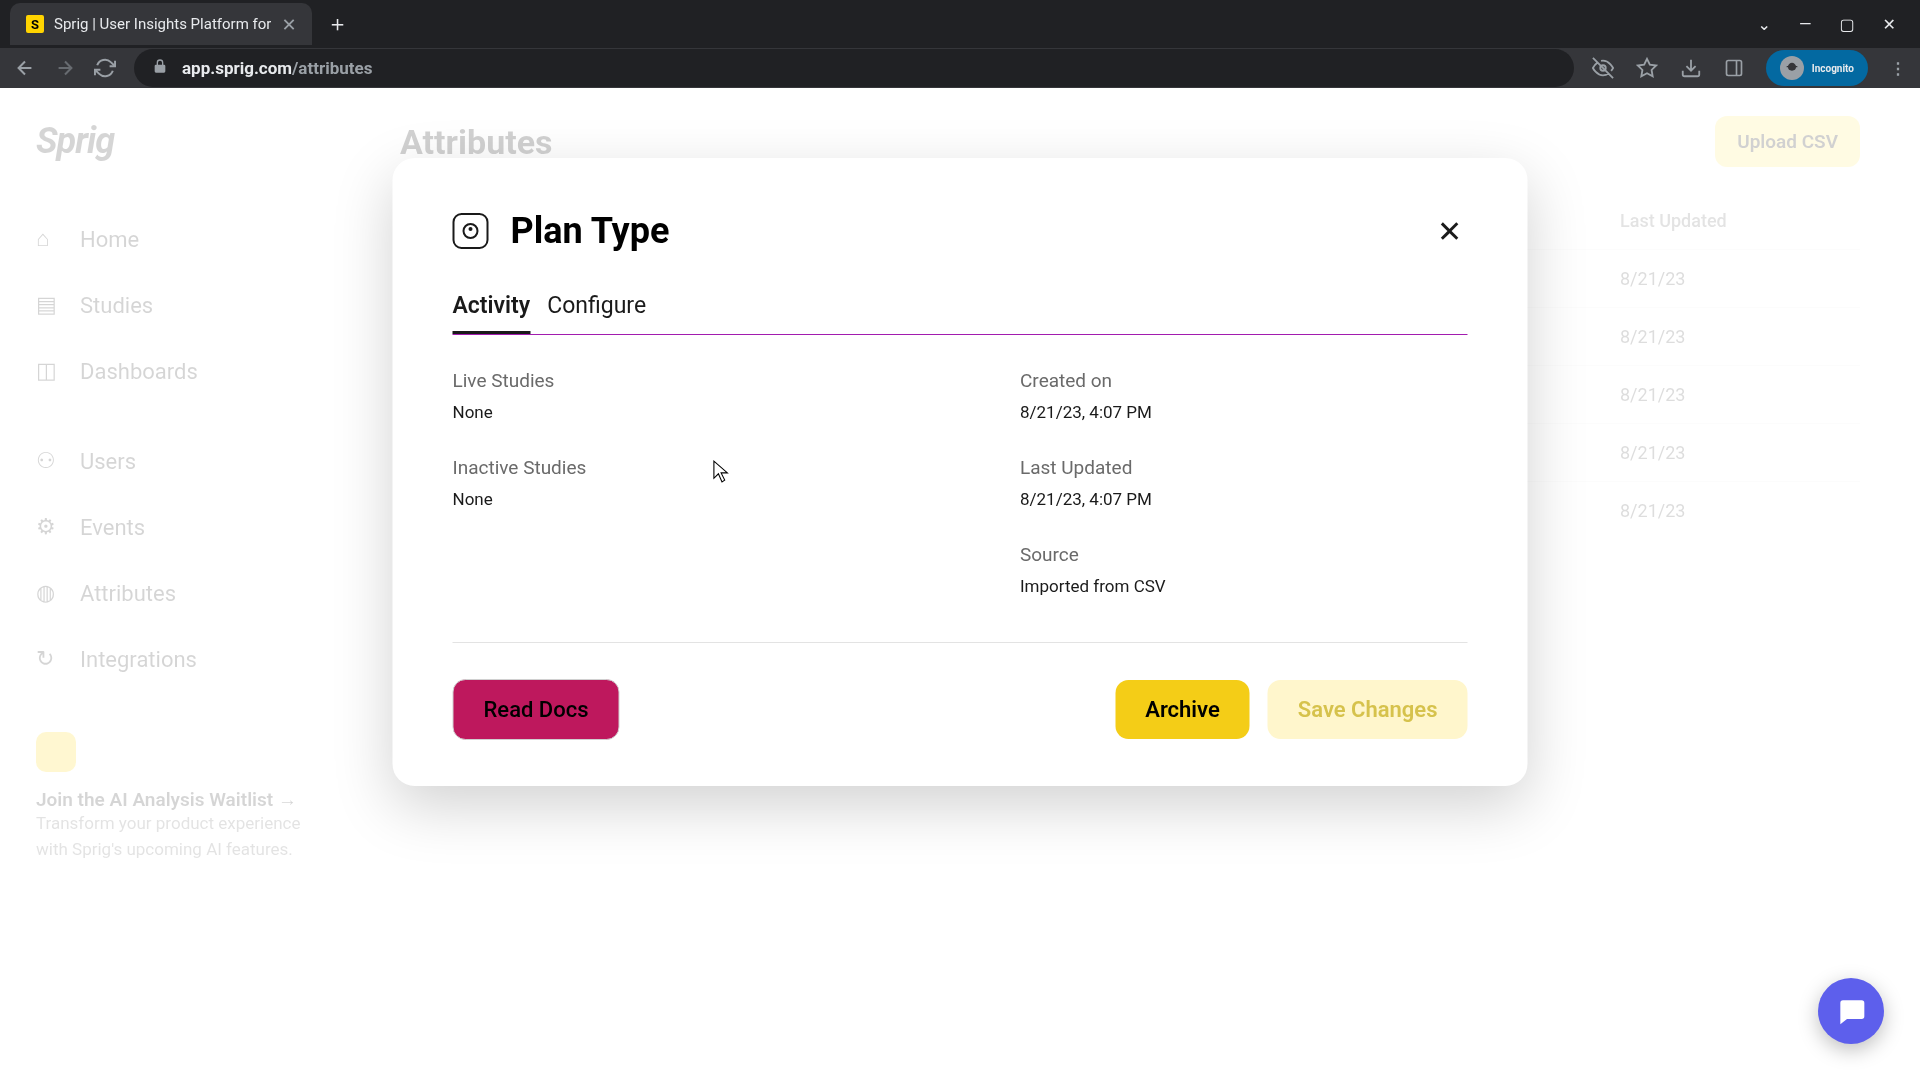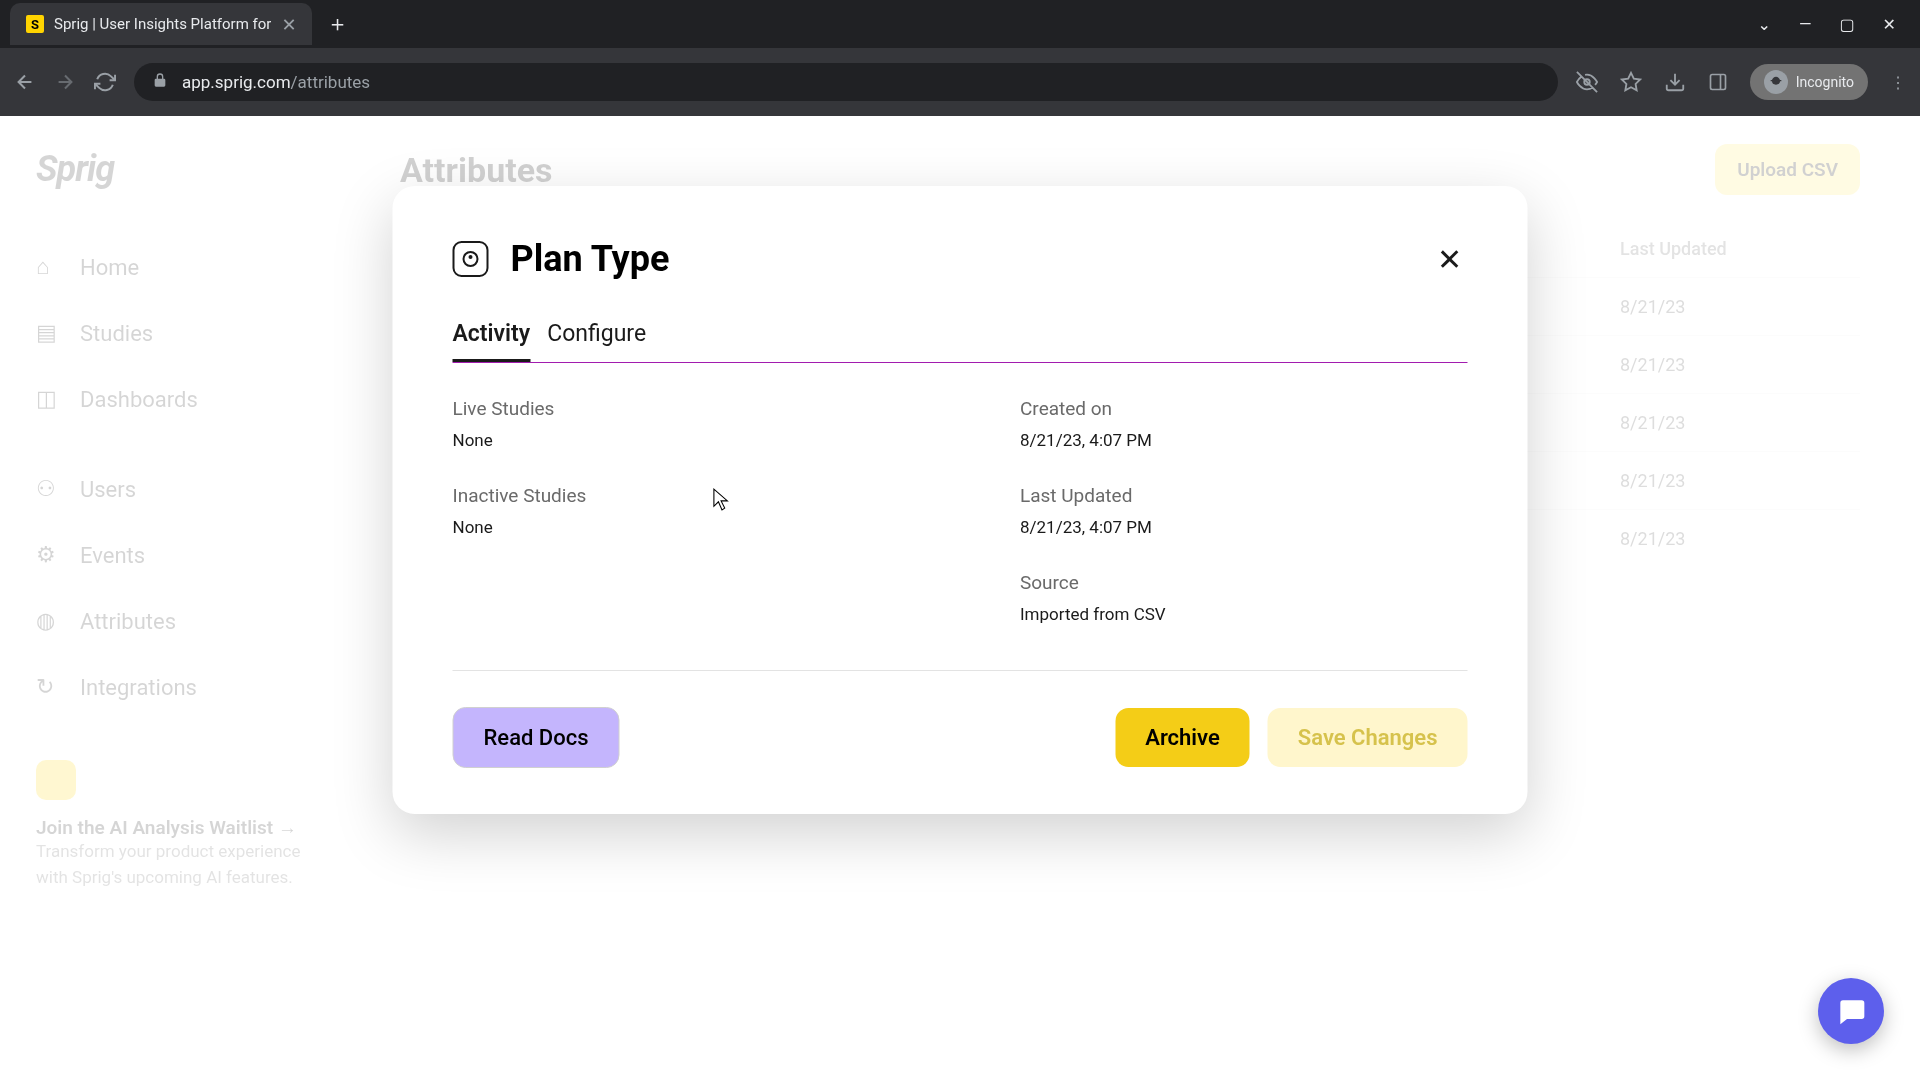--- a/index.html
+++ b/index.html
@@ -66,24 +66,25 @@
   margin-left: auto;
   display: flex;
   gap: 28px;
   padding-right: 24px;
   color: #e8eaed;
 }
 .win-ctrl { cursor: pointer; font-size: 16px; display:flex; align-items:center; }
 .addr-bar {
   display: flex;
   align-items: center;
-  height: 68px;
+  height: 40px;
   background: #35363a;
   padding: 0 14px;
   gap: 18px;
+  font-weight: bold;
 }
 .nav-btn { color: #9aa0a6; cursor: pointer; display:flex; }
 .nav-btn.disabled { opacity: .5; }
 .url-field {
   flex: 1;
   background: #202124;
   height: 38px;
   border-radius: 20px;
   display: flex;
   align-items: center;
@@ -98,24 +99,24 @@
 .addr-right {
   display: flex;
   align-items: center;
   gap: 22px;
   color: #e8eaed;
 }
 .incognito-pill {
   display: flex;
   align-items: center;
   gap: 8px;
-  background: #737373;
+  background: #0369a1;
   padding: 6px 14px;
   border-radius: 20px;
-  font-size: 14px;
+  font-size: 10px;
 }
 .incognito-icon {
   width: 24px; height: 24px;
   display: flex; align-items: center; justify-content: center;
   background: #9aa0a6; border-radius: 50%; color: #35363a;
 }
 
 .app-viewport {
   flex: 1;
   background: #fff;
@@ -291,21 +292,21 @@
 }
 .btn {
   padding: 17px 30px;
   border-radius: 13px;
   font-size: 22px;
   font-weight: 500;
   cursor: pointer;
   border: none;
 }
 .btn-outline {
-  background: #c4b5fd;
+  background: #be185d;
   border: 1.5px solid #d0d0d0;
 }
 .btn-primary {
   background: #f4cd17;
   font-weight: 600;
 }
 .btn-disabled {
   background: #fff6cc;
   color: #d6c24c;
   font-weight: 600;

